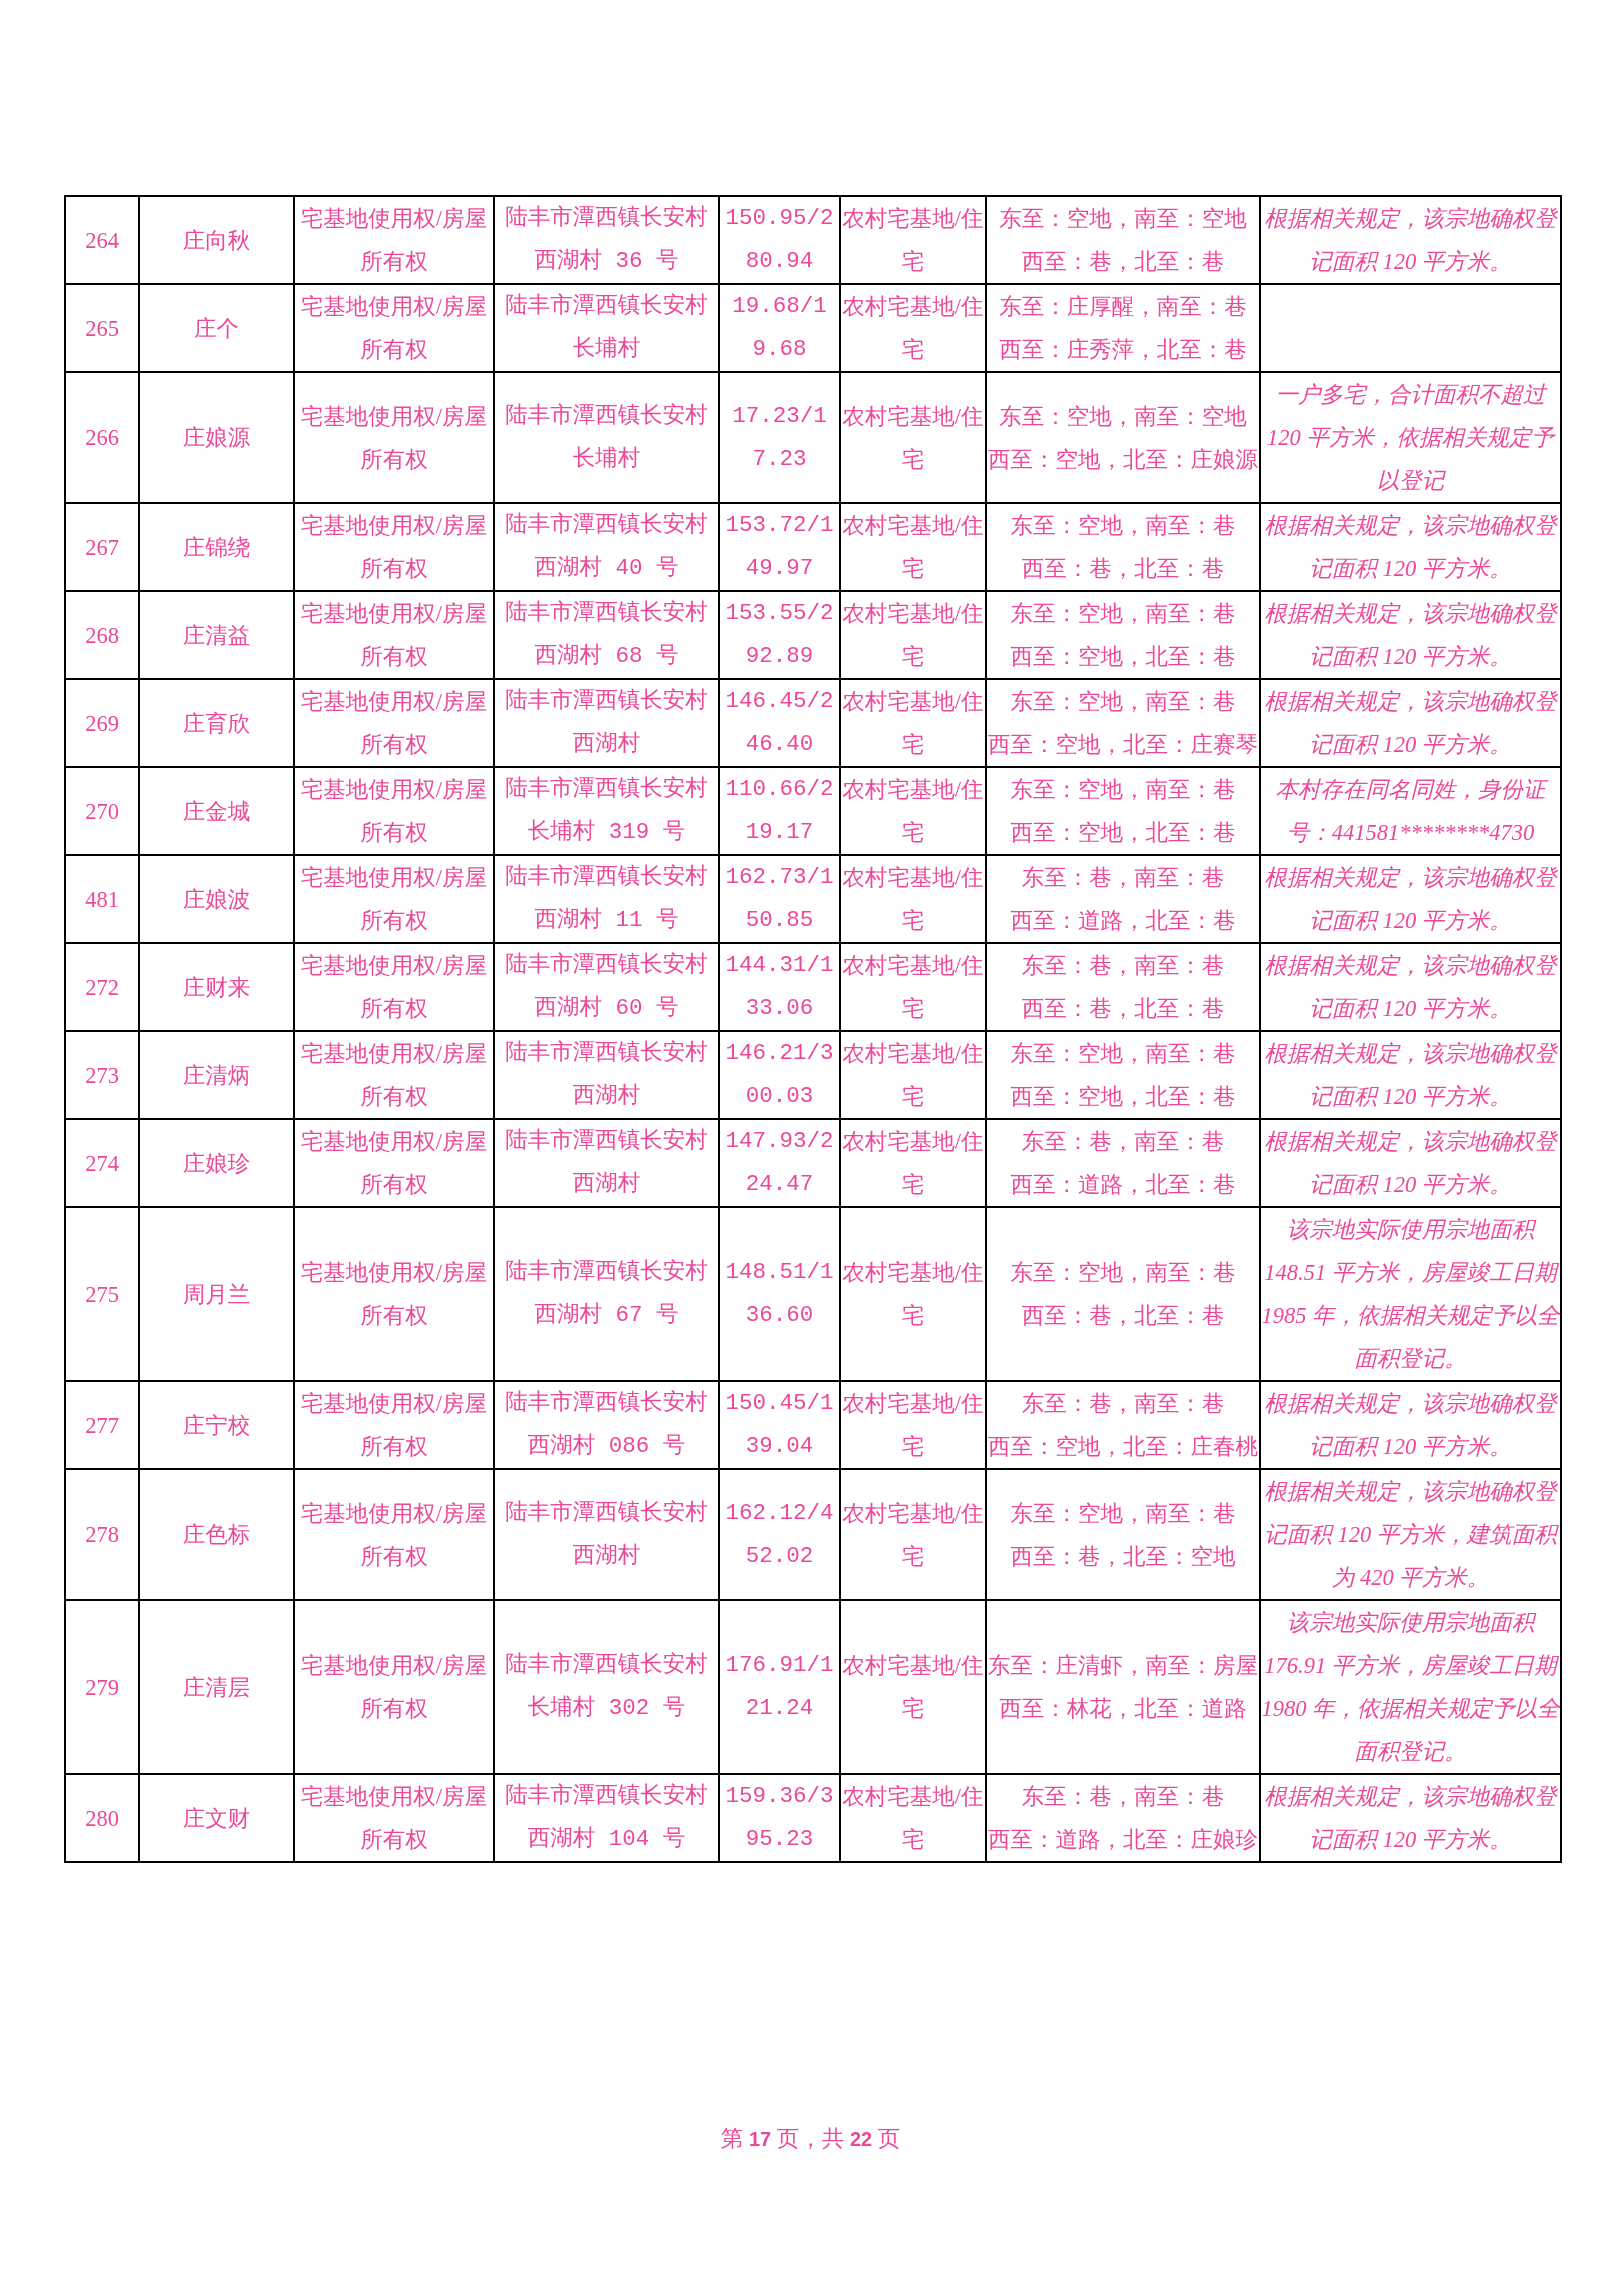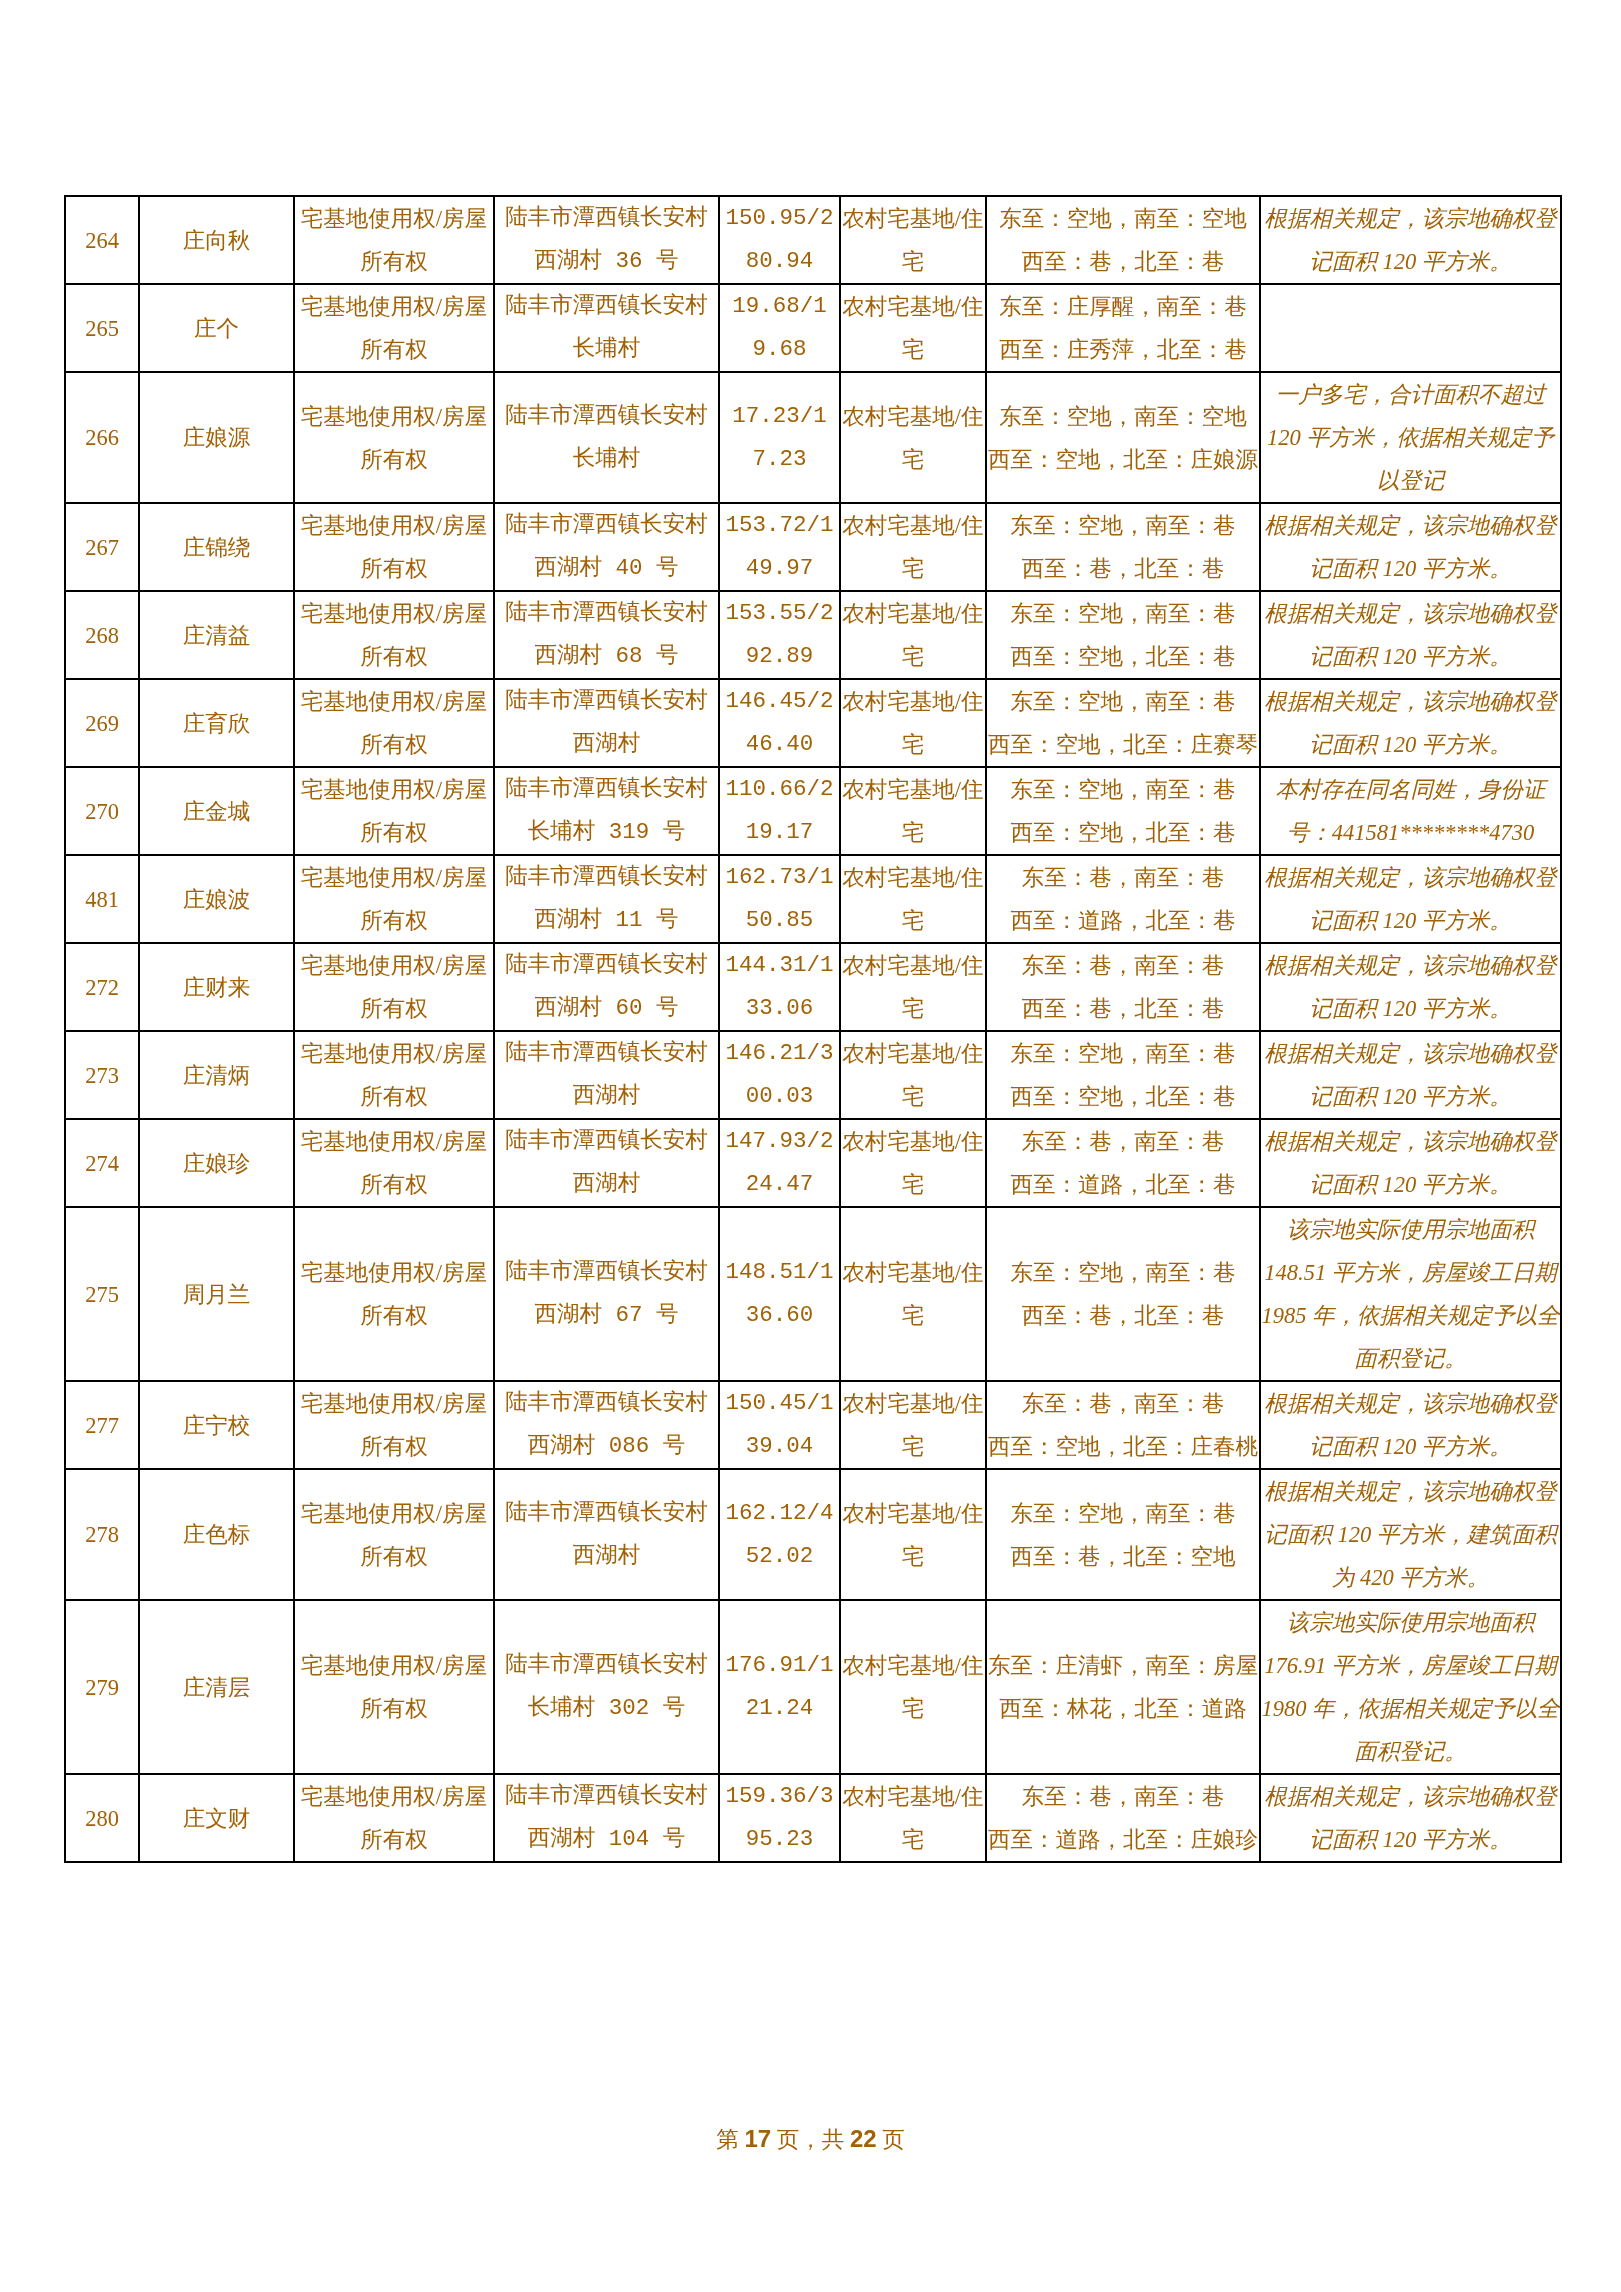--- a/index.html
+++ b/index.html
@@ -1,21 +1,21 @@
 <!DOCTYPE html>
 <html><head>
 <meta charset="utf-8">
 <style>
   html, body { margin: 0; padding: 0; background: #ffffff; }
   .page {
     position: relative;
     width: 1621px;
     height: 2293px;
     background: #ffffff;
-    color: #a16207;
+    color: #ec4899;
     font-family: "Liberation Serif", "DejaVu Serif", serif;
     font-size: 22.5px;
     line-height: 43px;
   }
   table.records {
     position: absolute;
     left: 64px;
     top: 195px;
     width: 1496px;
     border-collapse: collapse;
@@ -39,21 +39,21 @@
     position: absolute;
     left: 0;
     top: 2117px;
     width: 100%;
     text-align: center;
     font-size: 22.5px;
   }
   .footer .num {
     font-family: "Liberation Sans", "DejaVu Sans", sans-serif;
     font-weight: 700;
-    font-size: 24px;
+    font-size: 20px;
   }
 </style>
 </head>
 <body>
 
 <div class="page">
   <table class="records">
     <colgroup>
       <col style="width:74px">
       <col style="width:155px">

